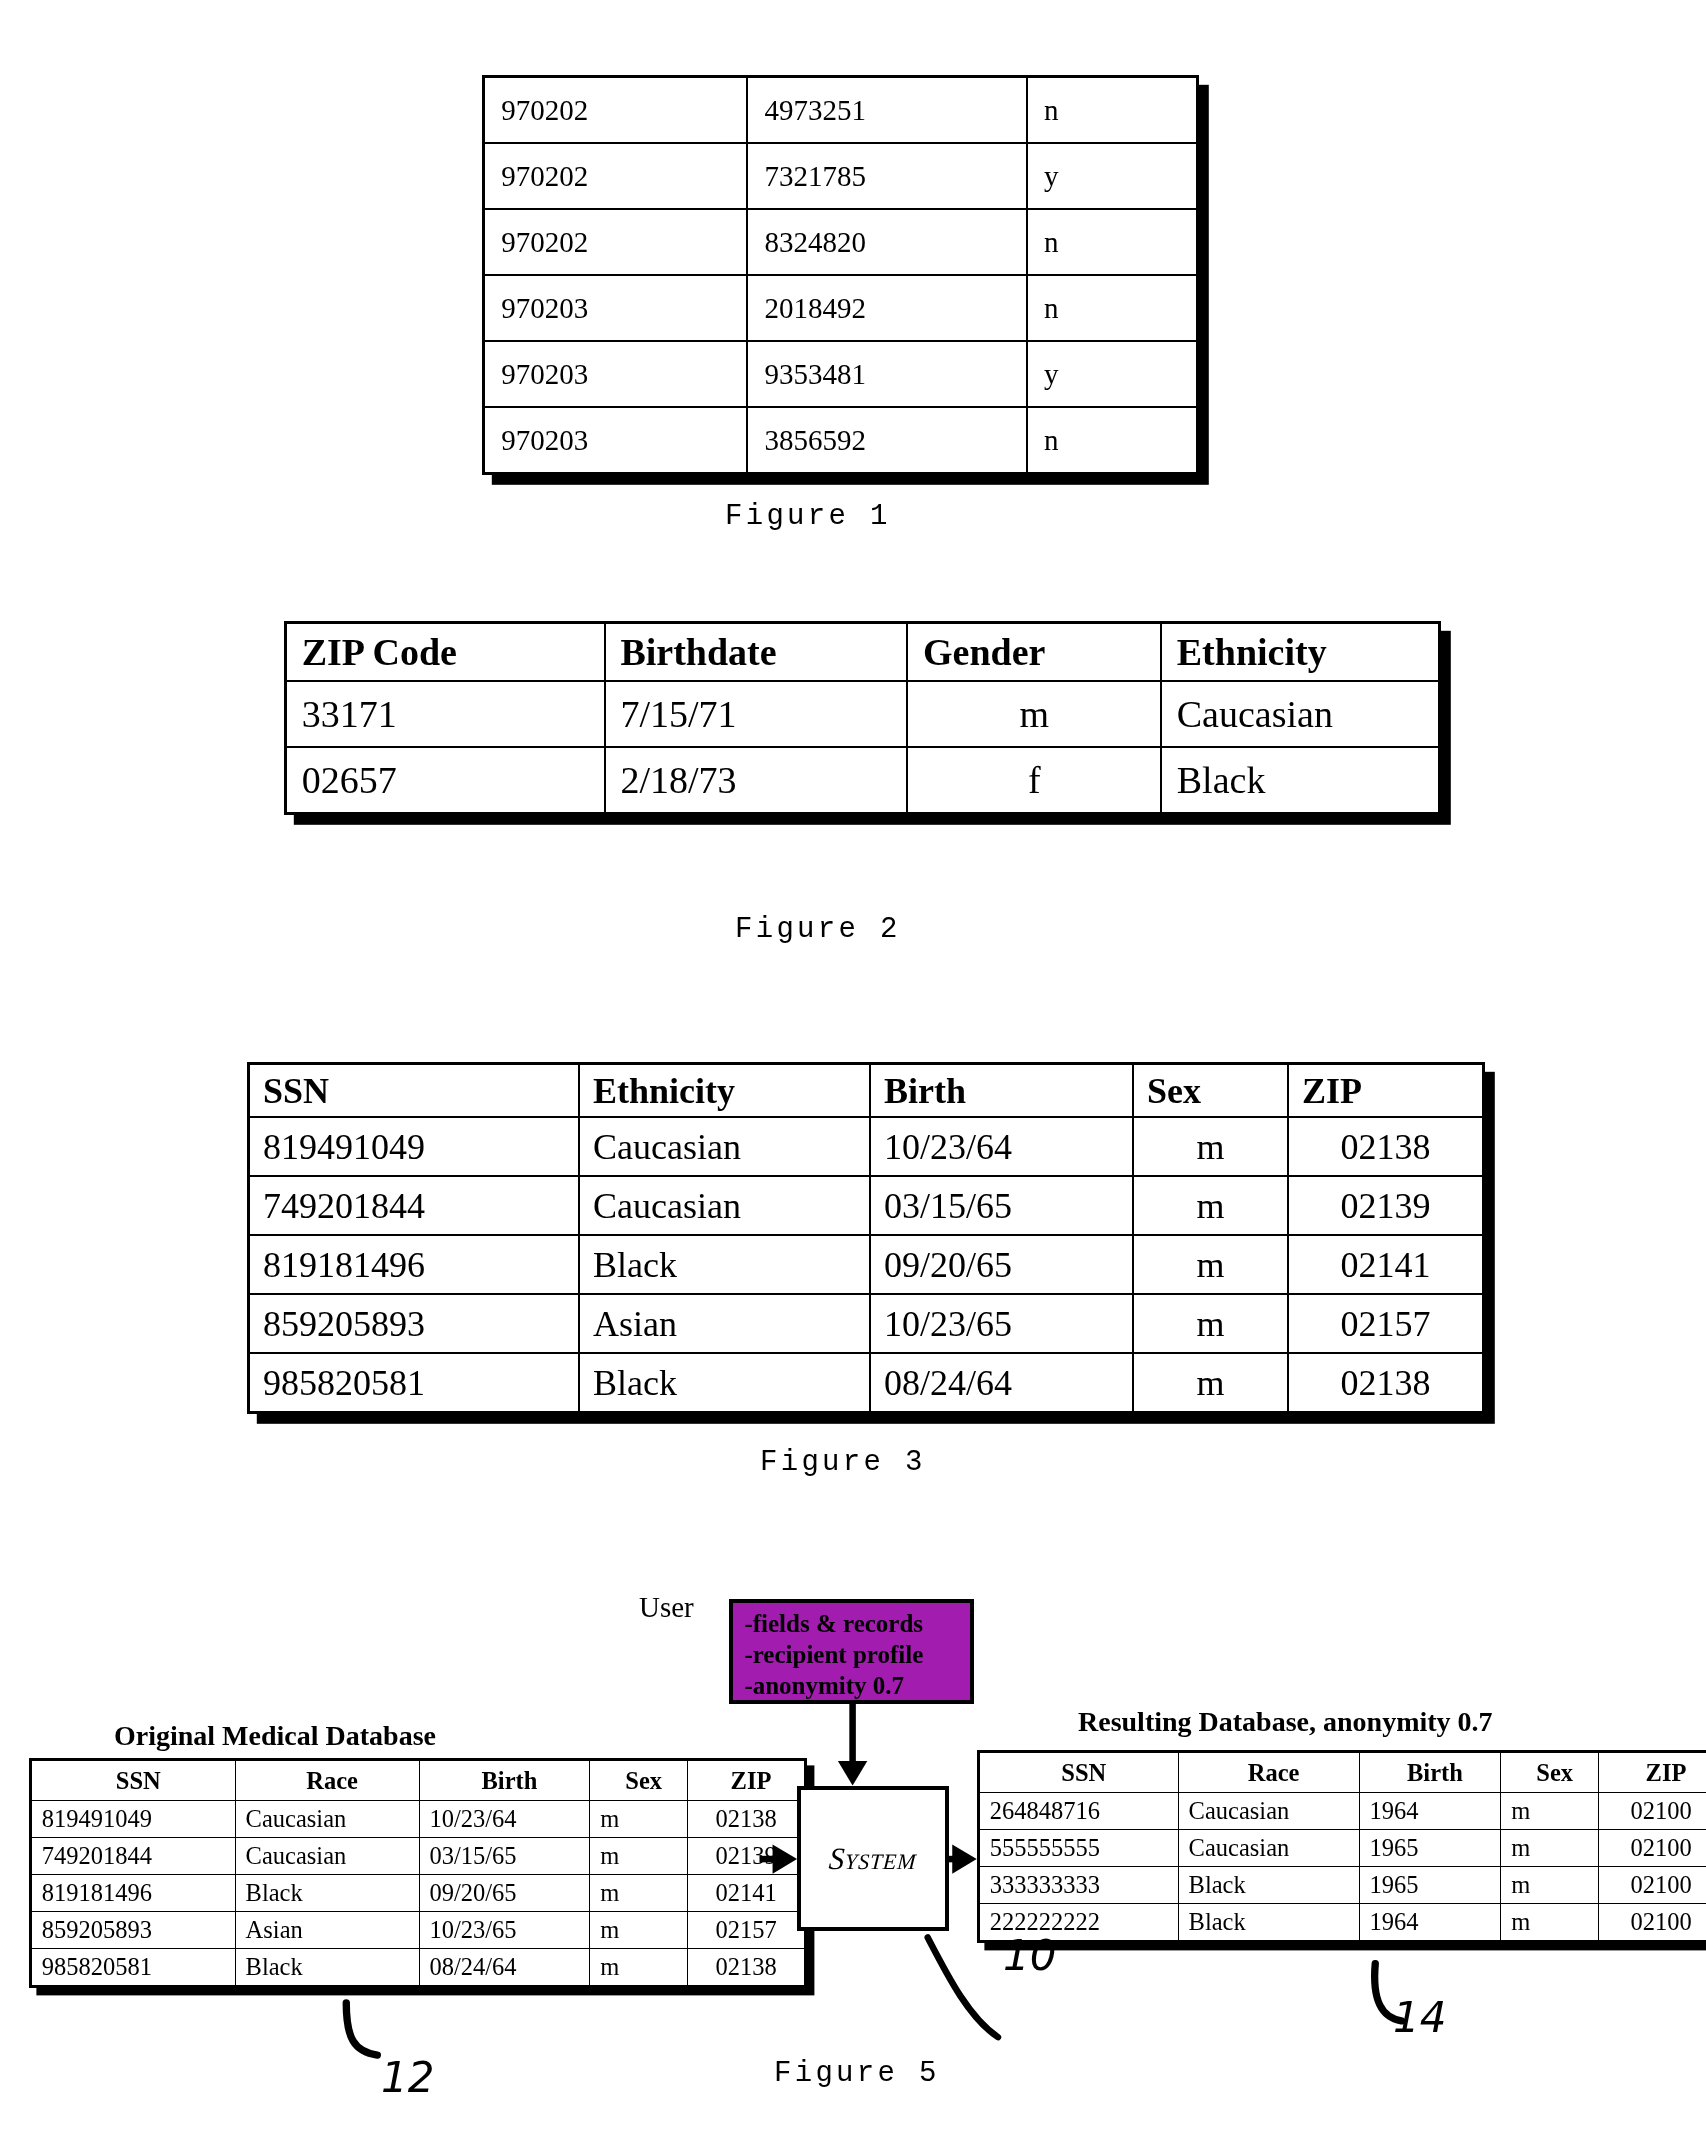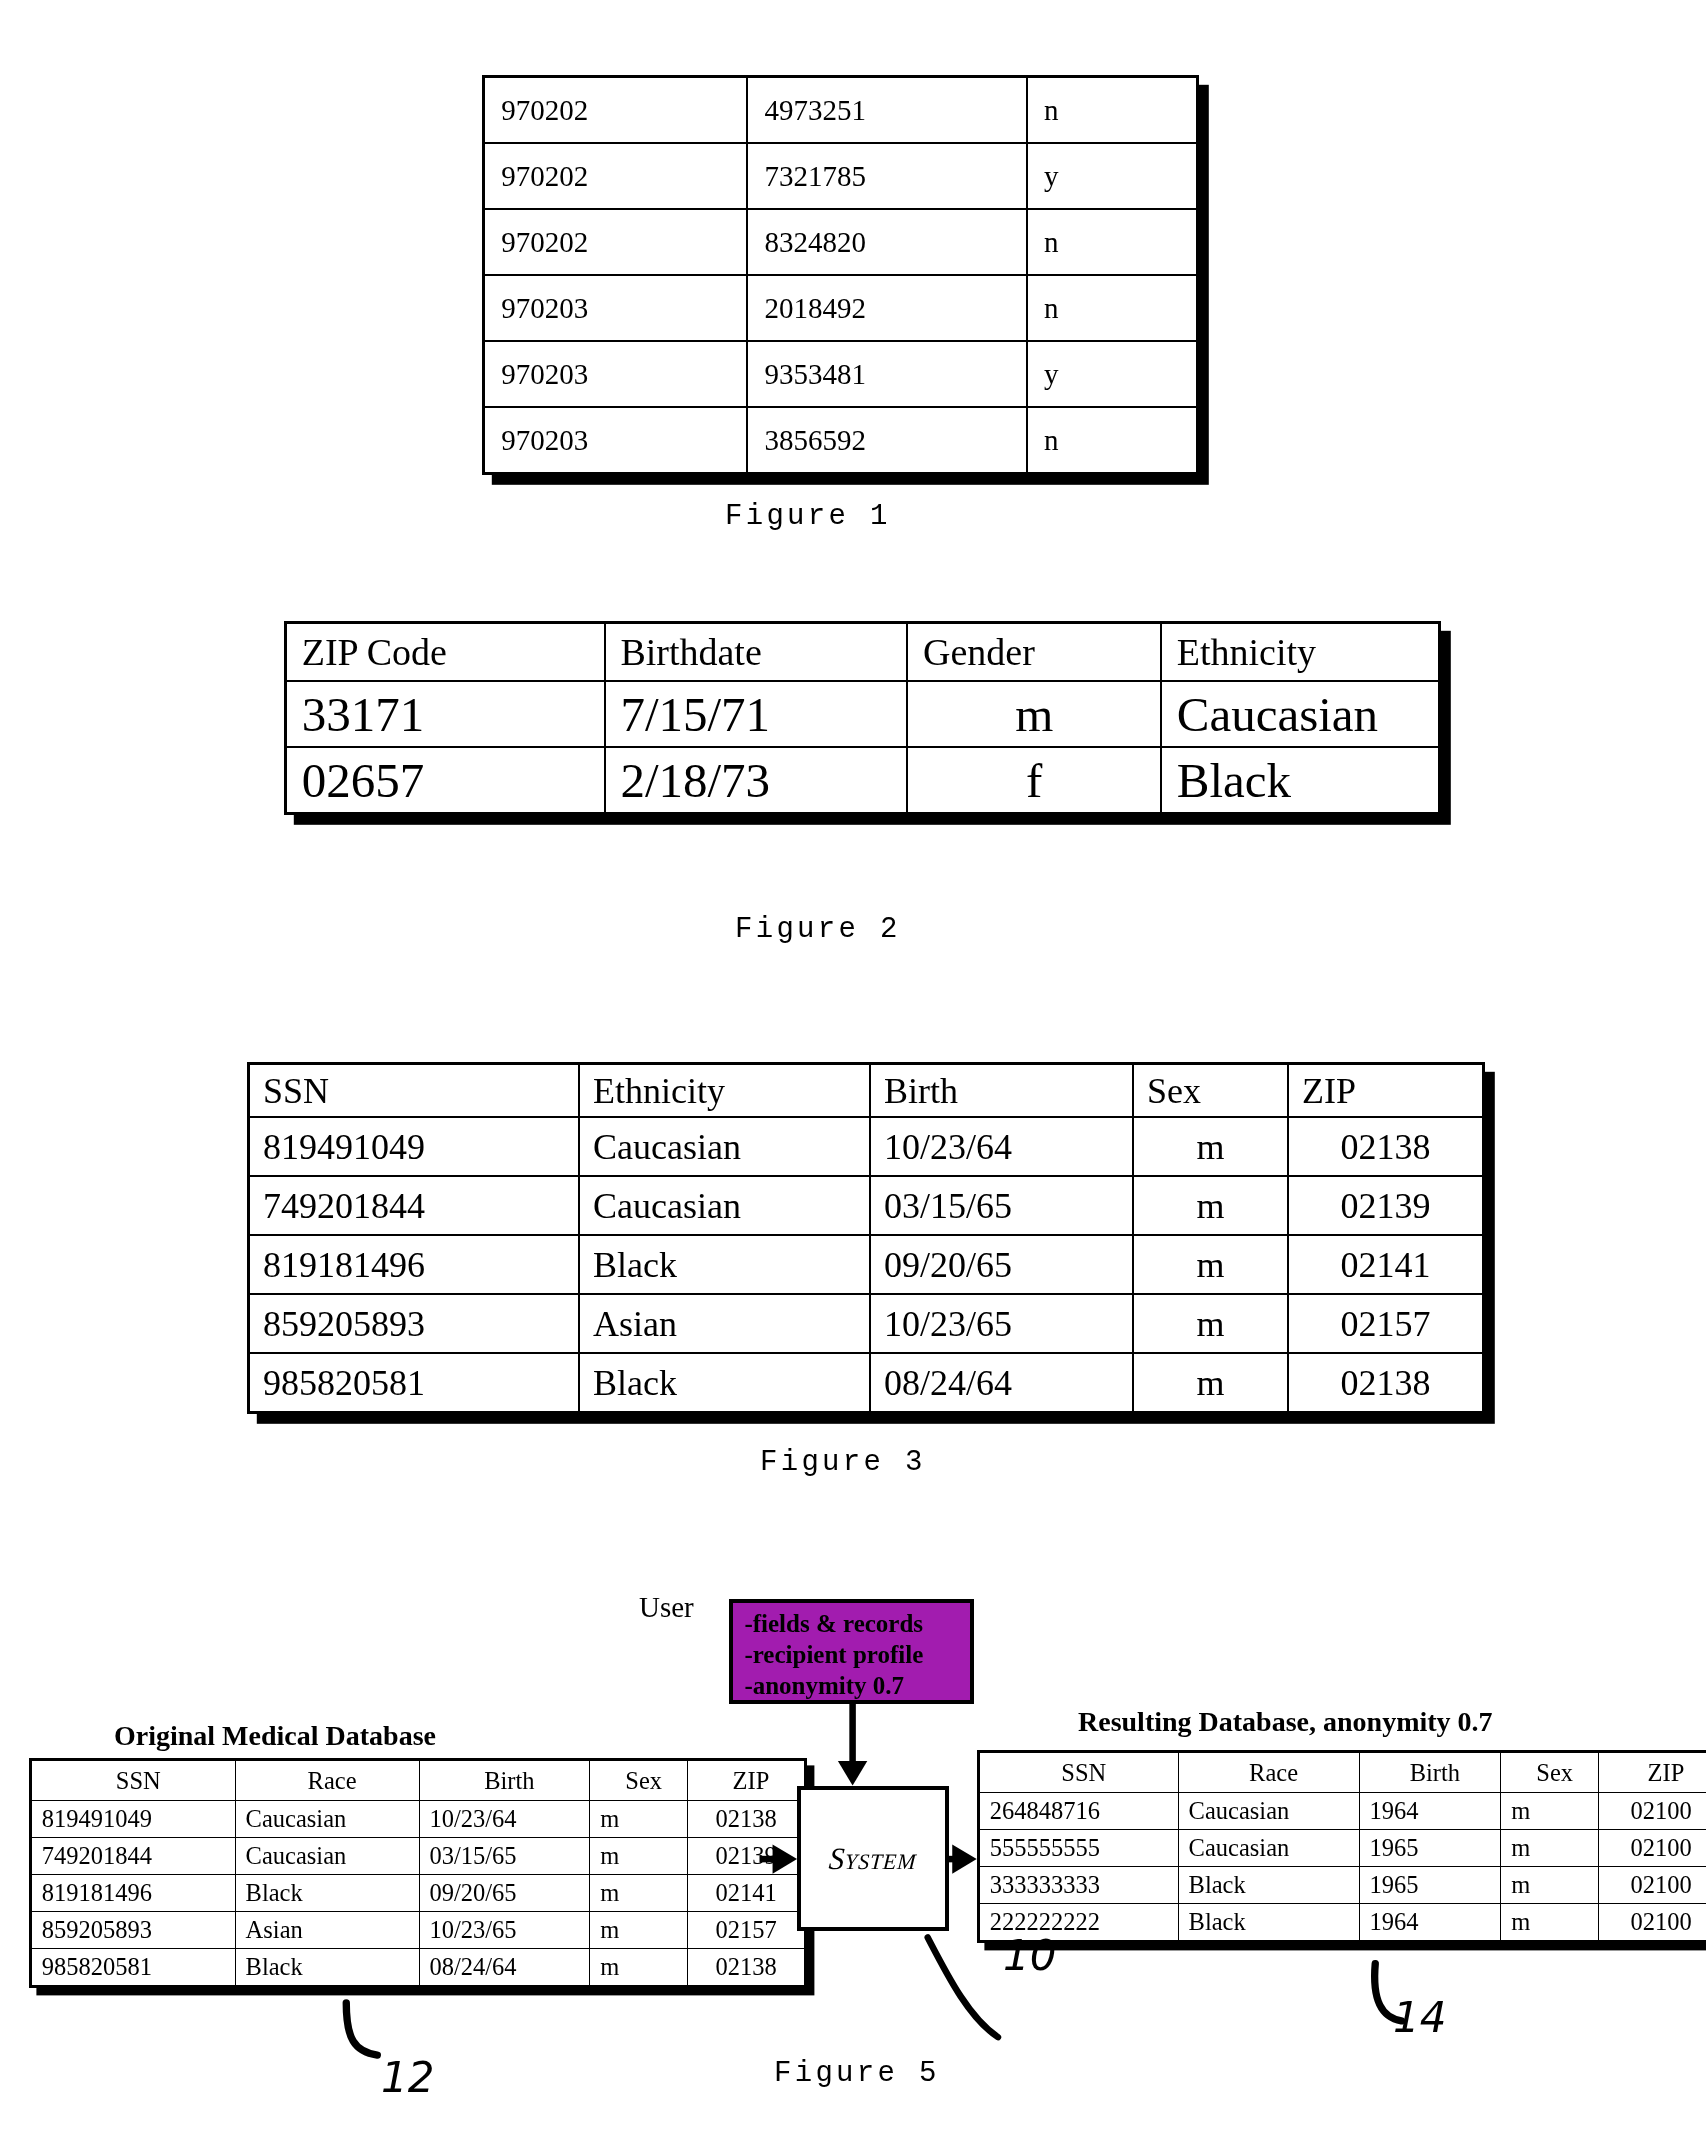--- a/index.html
+++ b/index.html
@@ -43,20 +43,21 @@
       radial-gradient(#000 38%, transparent 39%),
       radial-gradient(#000 30%, transparent 31%),
       radial-gradient(#000 26%, transparent 27%),
       radial-gradient(#000 34%, transparent 35%);
     background-size: 9px 7.4px, 5.7px 10.6px, 12.3px 9px, 7.4px 14px;
     background-position: 0 0, 3.3px 2.5px, 1.6px 5.7px, 4.9px 0.8px;
   }
   .shaded > span {
     display: inline-block;
     position: relative;
+    font-weight: bold;
   }
 
   
   #fig1-table { left: 482px; top: 75px; width: 684px; }
   #fig1-table td {
     height: 64px;
     font-size: 29px;
     padding: 0 0 0 16.3px;
   }
   #fig1-table td.c-zip { width: 245px; }
@@ -65,21 +66,21 @@
 
   
   #fig2-table { left: 284px; top: 621px; width: 1086px; }
   #fig2-table th {
     height: 56px;
     font-size: 38px;
     padding: 0 0 0 14.7px;
   }
   #fig2-table td {
     height: 64px;
-    font-size: 49px;
+    font-size: 38px;
     padding: 0 0 0 14.7px;
   }
   #fig2-table .col-zip   { width: 302px; }
   #fig2-table .col-birth { width: 286px; margin-top: 37px; }
   #fig2-table .col-gen   { width: 237px; }
   #fig2-table .col-eth   { width: 261px; }
   #fig2-table td.ctr { text-align: center; padding-left: 0; }
 
   
   #fig3-table { left: 247px; top: 1062px; width: 1160px; }

